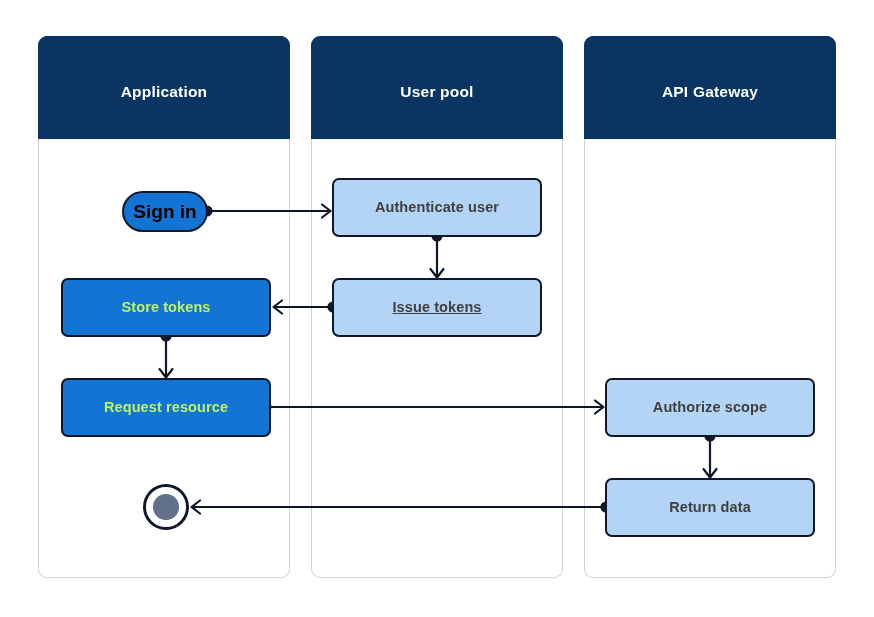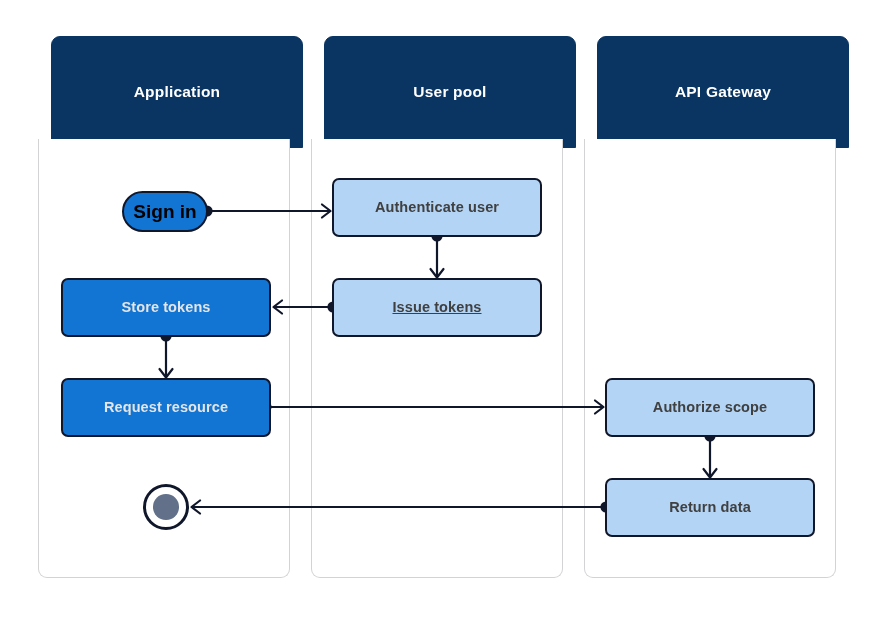--- a/index.html
+++ b/index.html
@@ -22,21 +22,21 @@
 
   
   .lane {
     position: absolute;
     top: 36px;
     width: 252px;
     height: 542px;
   }
   .lane-header {
     position: absolute;
-    left: 13px;
+    left: 0;
     top: 0;
     width: 100%;
     height: 112px;
     box-sizing: border-box;
     background: #0a3462;
     border: 1.6px solid #0a3462;
     border-radius: 9px 9px 0 0;
     display: flex;
     align-items: center;
     justify-content: center;
@@ -86,21 +86,21 @@
     text-align: center;
     border: 2.2px solid #10172b;
     border-radius: 7px;
     font-size: 14.5px;
     font-weight: bold;
     letter-spacing: 0.1px;
     line-height: 1.2;
   }
   .node.fill-primary {
     background: #1274d3;
-    color: #e5e5e5;
+    color: #bef264;
   }
   .node.fill-light {
     background: #b3d4f5;
     color: #404040;
   }
 
   
   .node-start {
     position: absolute;
     box-sizing: border-box;

